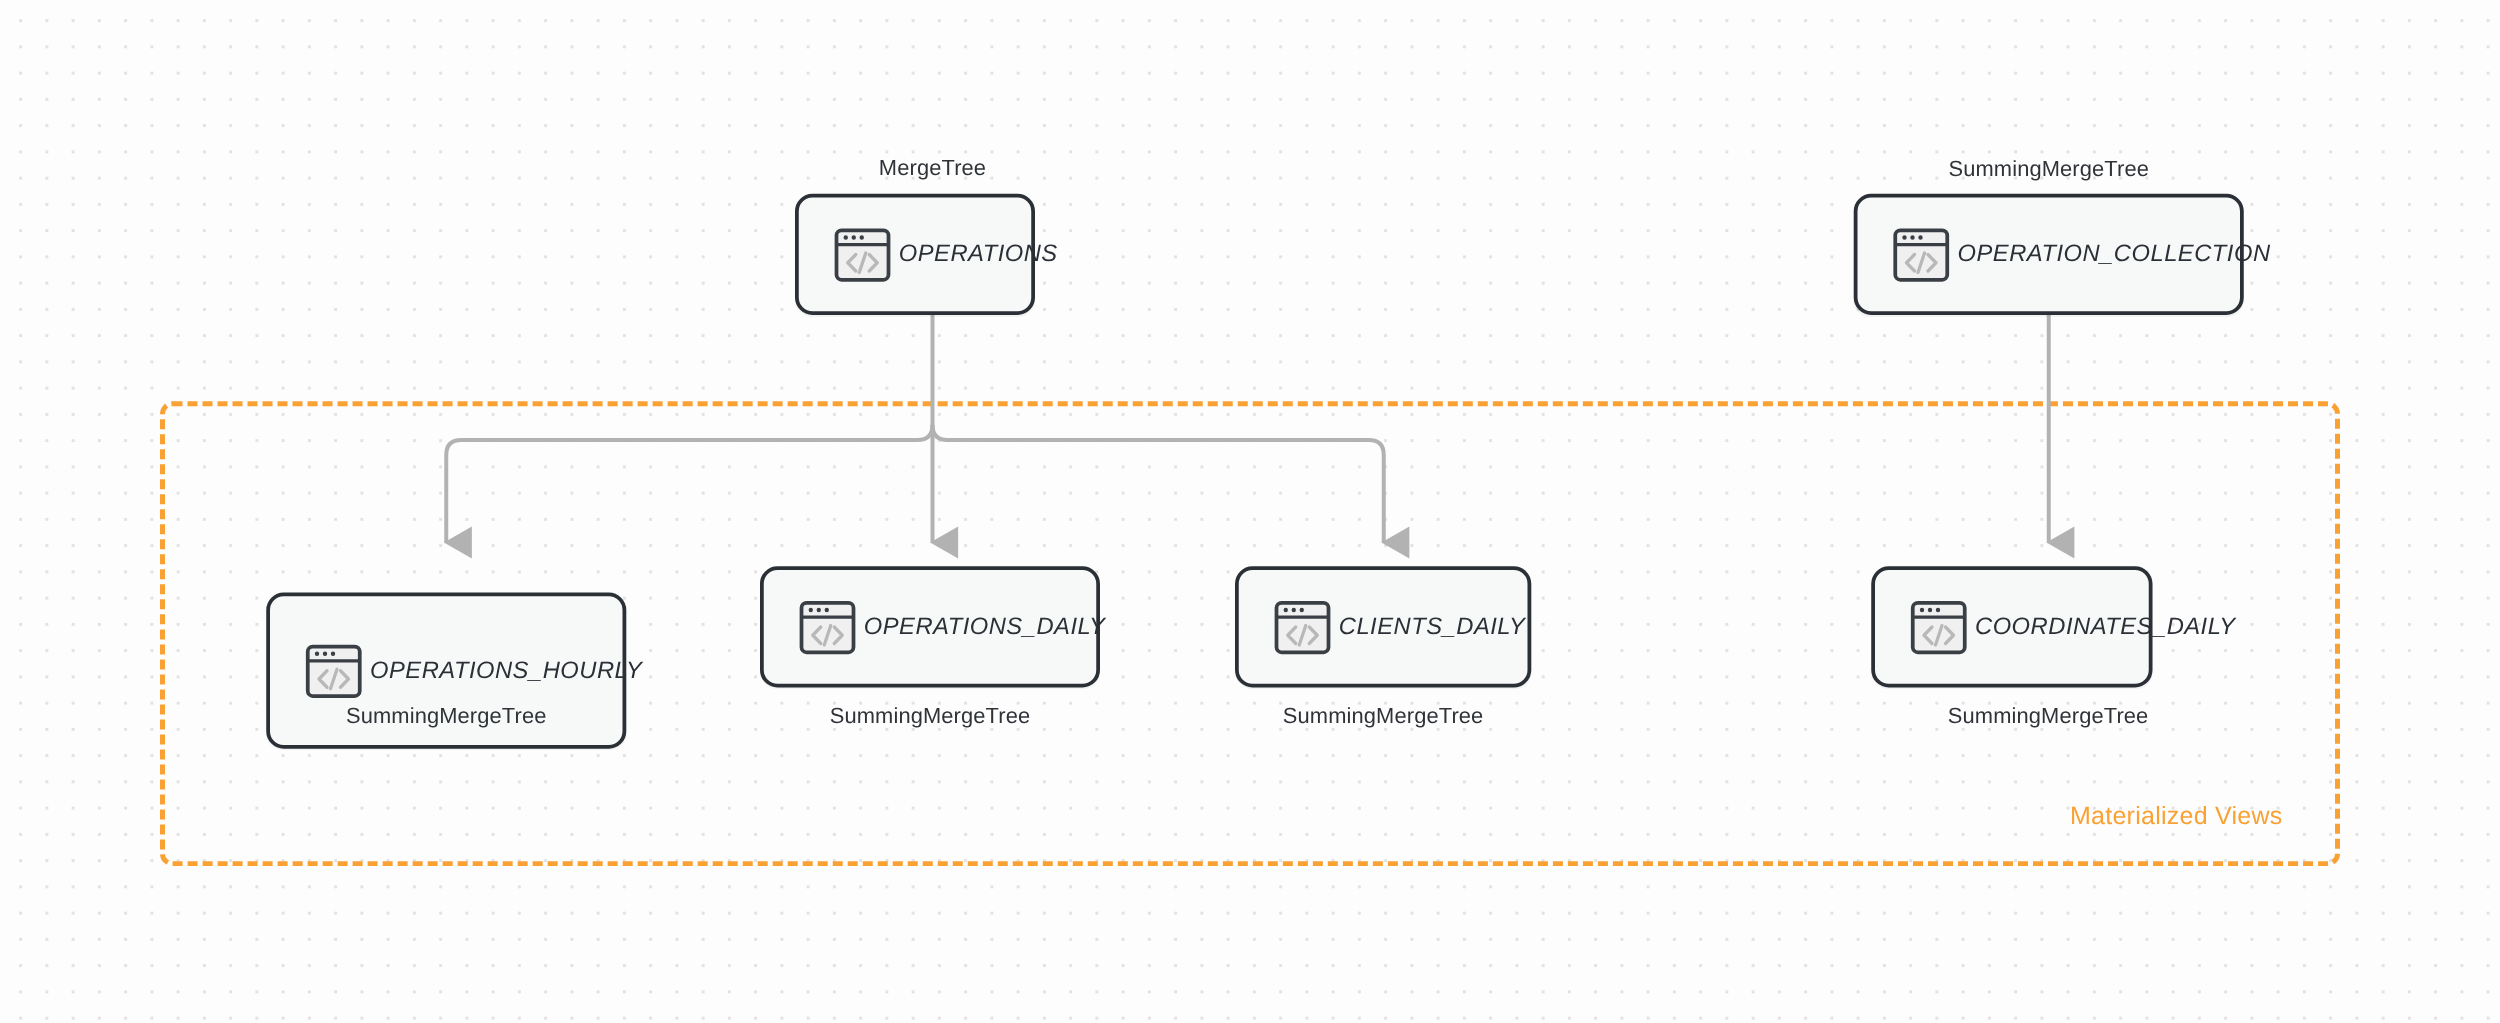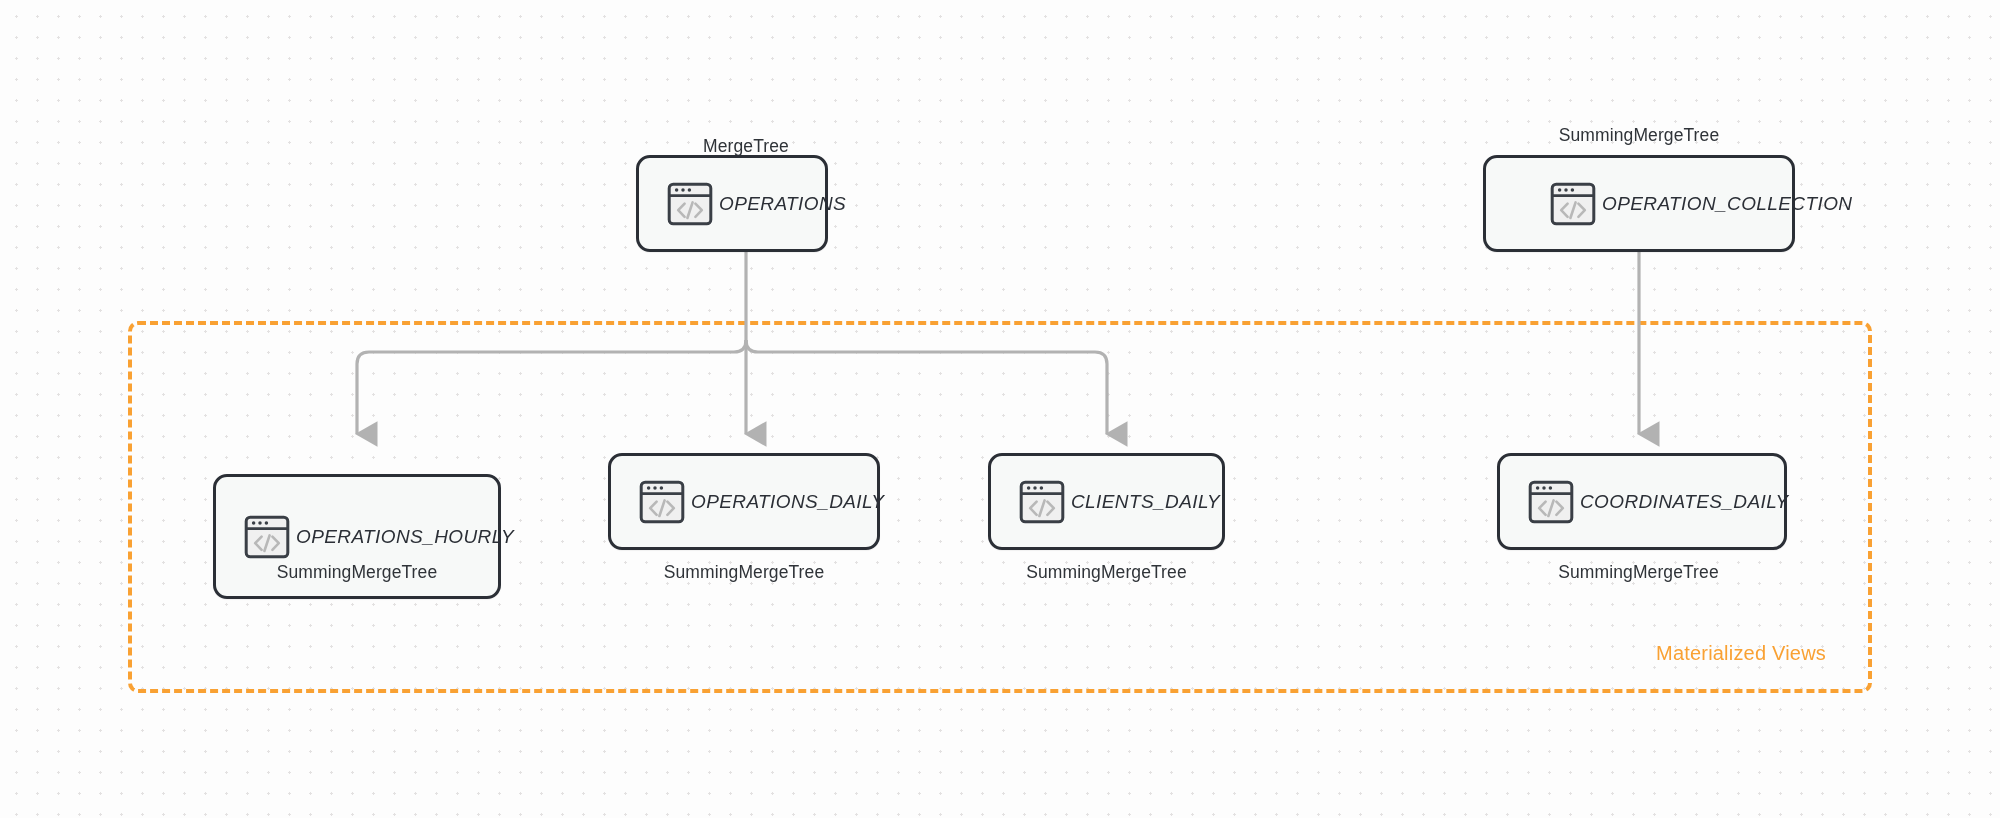--- a/index.html
+++ b/index.html
@@ -91,27 +91,27 @@
     position: absolute;
     font-size: 17.5px;
     color: #2f3338;
     white-space: nowrap;
     text-align: center;
     letter-spacing: 0.1px;
   }
 
   
   .n-operations        { left: 636px;  top: 155px; width: 192px;  height: 97px; }
-  .n-operation-coll    { left: 1483px; top: 155px; width: 312px;  height: 97px; padding-left: 36px; }
+  .n-operation-coll    { left: 1483px; top: 155px; width: 312px;  height: 97px; }
   .n-operations-hourly { left: 213px;  top: 474px; width: 288px;  height: 125px; }
   .n-operations-daily  { left: 608px;  top: 453px; width: 272px;  height: 97px; }
   .n-clients-daily     { left: 988px;  top: 453px; width: 237px;  height: 97px; }
-  .n-coordinates-daily { left: 1497px; top: 453px; width: 290px;  height: 97px; }
-
-  .c-mergetree        { left: 636px;  top: 136px; width: 220px; }
+  .n-coordinates-daily { left: 1497px; top: 453px; width: 225px;  height: 97px; }
+
+  .c-mergetree        { left: 636px;  top: 124px; width: 220px; }
   .c-summing-top      { left: 1483px; top: 125px; width: 312px; }
   .c-ops-hourly       { left: 213px;  top: 562px; width: 288px; }
   .c-ops-daily        { left: 608px;  top: 562px; width: 272px; }
   .c-clients-daily    { left: 988px;  top: 562px; width: 237px; }
   .c-coords-daily     { left: 1497px; top: 562px; width: 283px; }
 </style>
 </head>
 <body>
 
 <div id="canvas">

